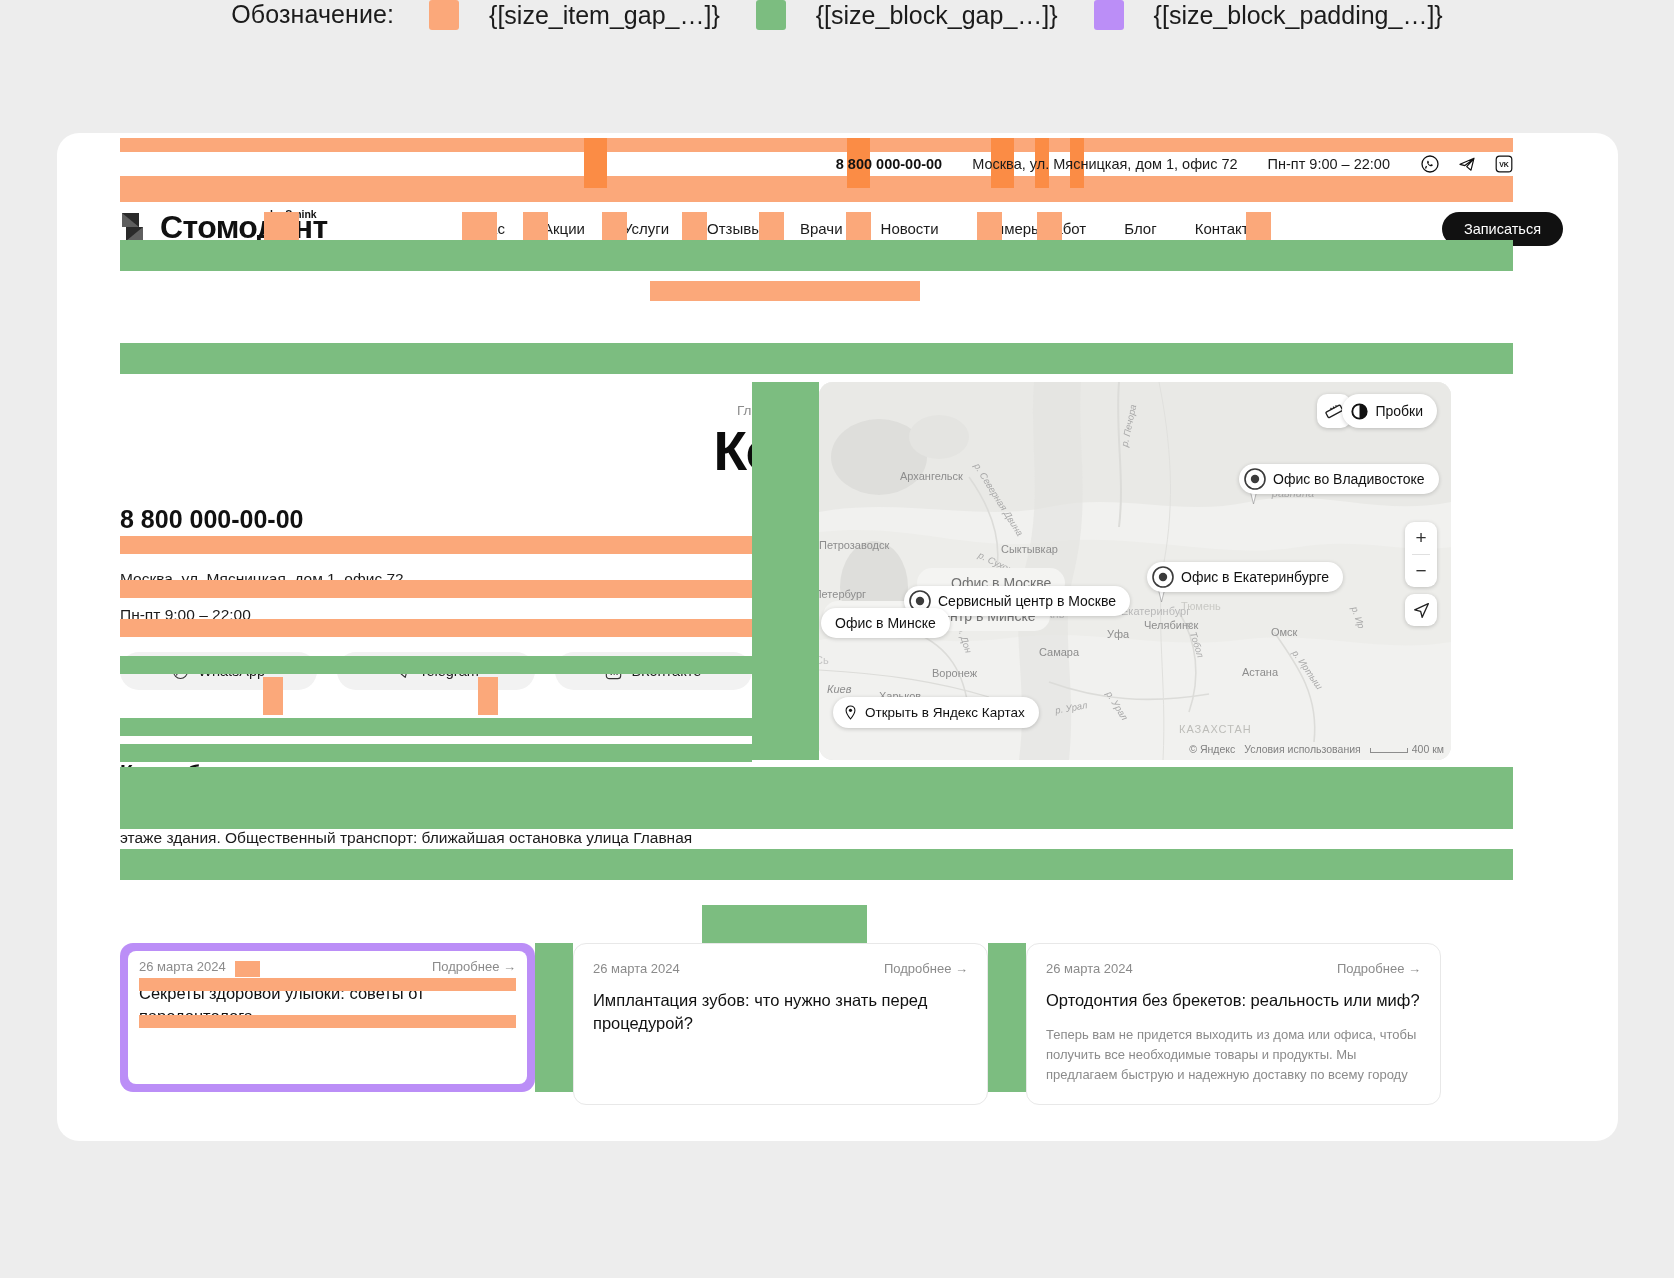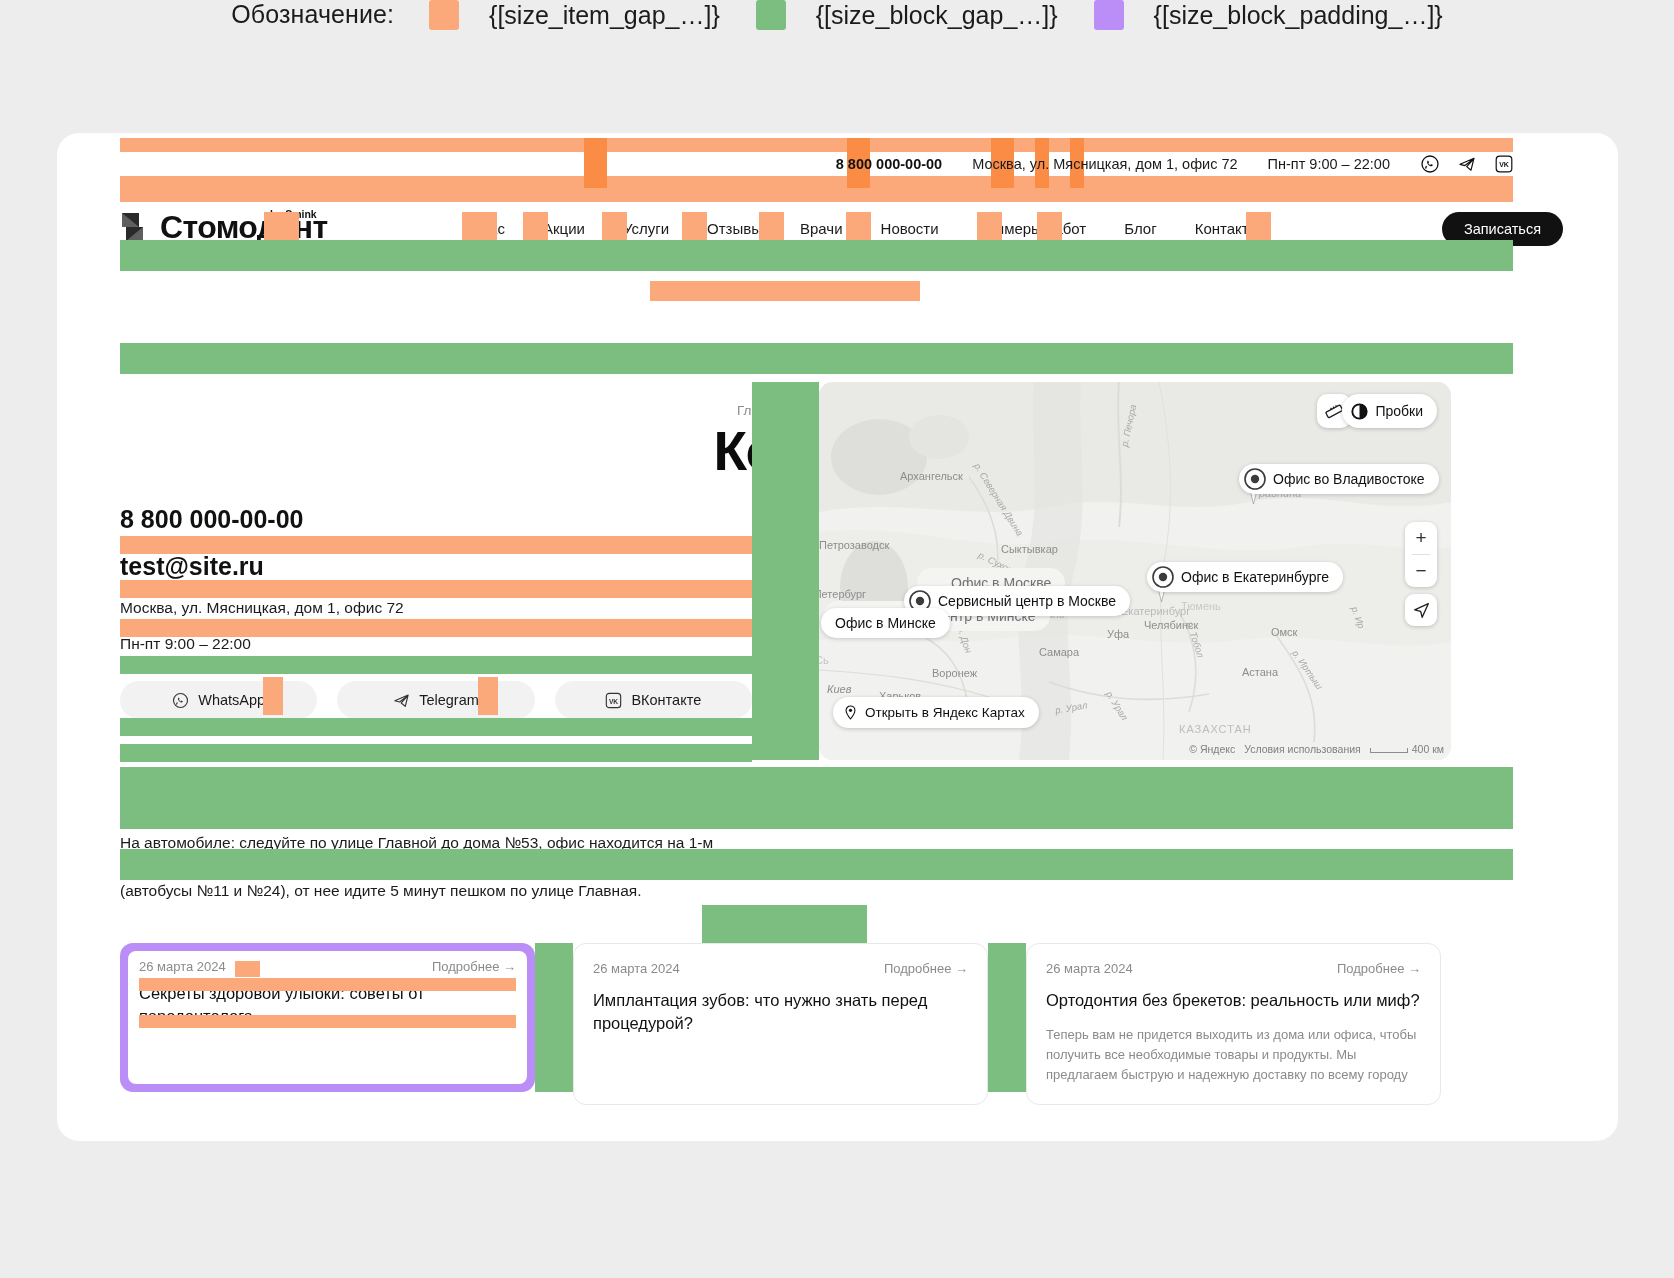--- a/index.html
+++ b/index.html
@@ -140,21 +140,21 @@
   .map-city {
     position: absolute; font-size: 11px; color: #8d8d8d;
     white-space: nowrap; text-align: center;
   }
   .map-river {
     position: absolute; font-size: 9.5px; color: #a9a9a9; font-style: italic;
     white-space: nowrap;
   }
   .map-region {
     position: absolute; font-size: 11px; color: #b3b3b3; font-style: italic;
-    white-space: nowrap; text-align: left; line-height: 14px;
+    white-space: nowrap; text-align: right; line-height: 14px;
   }
   .pin-label {
     position: absolute; display: flex; align-items: center;
     background: #fff; border-radius: 17px; height: 30px;
     padding: 0 14px 0 5px; white-space: nowrap;
     box-shadow: 0 1px 4px rgba(0,0,0,.18);
     font-size: 14px; color: #111;
   }
   .pin-label.ghost { background:#f4f4f2; color:#737373; box-shadow:none; }
   .pin-ic { width: 22px; height: 22px; margin-right: 7px; flex: 0 0 auto; }
@@ -339,21 +339,20 @@
     <span>Контакты</span>
   </div>
   <div class="ov orange" style="left:593px;top:148px;width:270px;height:20px;"></div>
   <div class="page-title">Контакты</div>
 
   <div class="ov green" style="left:63px;top:210px;width:1393px;height:31px;"></div>
 
   <div class="contacts">
     <div class="c-phone">8 800 000-00-00</div>
     <div class="c-sp18"></div>
-    <div class="c-mail">test@site.ru</div>
     <div class="c-sp18"></div>
     <div class="c-line">Москва, ул. Мясницкая, дом 1, офис 72</div>
     <div class="c-sp18"></div>
     <div class="c-line">Пн-пт 9:00 – 22:00</div>
     <div style="height:28px"></div>
 
     <div class="socials">
       <button class="soc">
         <span class="gl">
           <svg width="17" height="17" viewBox="0 0 18 18">

